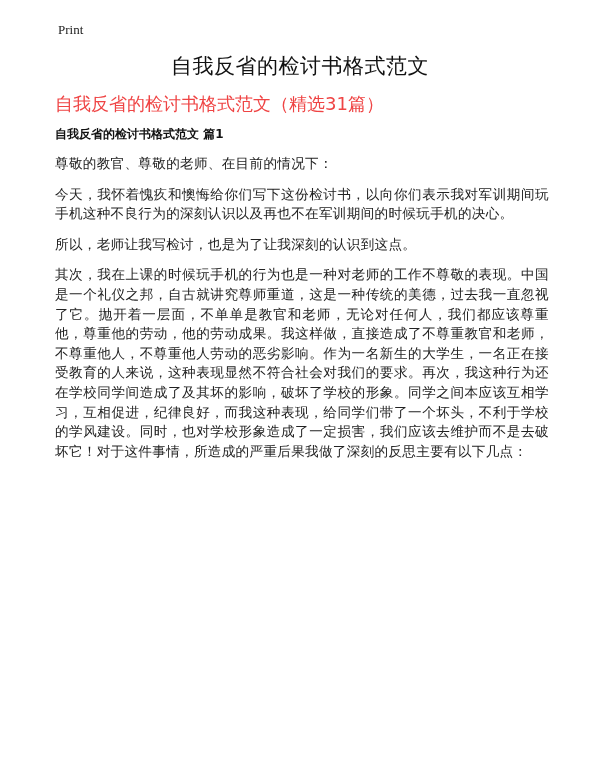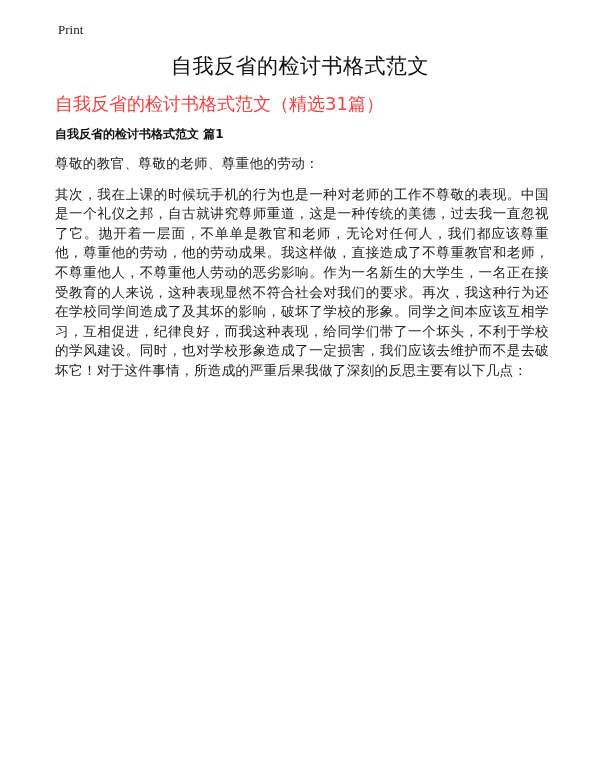--- a/index.html
+++ b/index.html
@@ -18,15 +18,17 @@
 </head>
 <body>
 
 <div class="print">Print</div>
 
 <h1 class="title" style="margin:0;font-weight:normal;">自我反省的检讨书格式范文</h1>
 
 <div class="content">
   <div class="subtitle">自我反省的检讨书格式范文（精选31篇）</div>
   <div class="section-title">自我反省的检讨书格式范文 篇1</div>
-  <p class="para">尊敬的教官、尊敬的老师、尊重他的劳动：</p>
+  <p class="para">尊敬的教官、尊敬的老师、在目前的情况下：</p>
+  <p class="para">今天，我怀着愧疚和懊悔给你们写下这份检讨书，以向你们表示我对军训期间玩手机这种不良行为的深刻认识以及再也不在军训期间的时候玩手机的决心。</p>
+  <p class="para">所以，老师让我写检讨，也是为了让我深刻的认识到这点。</p>
   <p class="para">其次，我在上课的时候玩手机的行为也是一种对老师的工作不尊敬的表现。中国是一个礼仪之邦，自古就讲究尊师重道，这是一种传统的美德，过去我一直忽视了它。抛开着一层面，不单单是教官和老师，无论对任何人，我们都应该尊重他，尊重他的劳动，他的劳动成果。我这样做，直接造成了不尊重教官和老师，不尊重他人，不尊重他人劳动的恶劣影响。作为一名新生的大学生，一名正在接受教育的人来说，这种表现显然不符合社会对我们的要求。再次，我这种行为还在学校同学间造成了及其坏的影响，破坏了学校的形象。同学之间本应该互相学习，互相促进，纪律良好，而我这种表现，给同学们带了一个坏头，不利于学校的学风建设。同时，也对学校形象造成了一定损害，我们应该去维护而不是去破坏它！对于这件事情，所造成的严重后果我做了深刻的反思主要有以下几点：</p>
 </div>
 
 </body></html>

